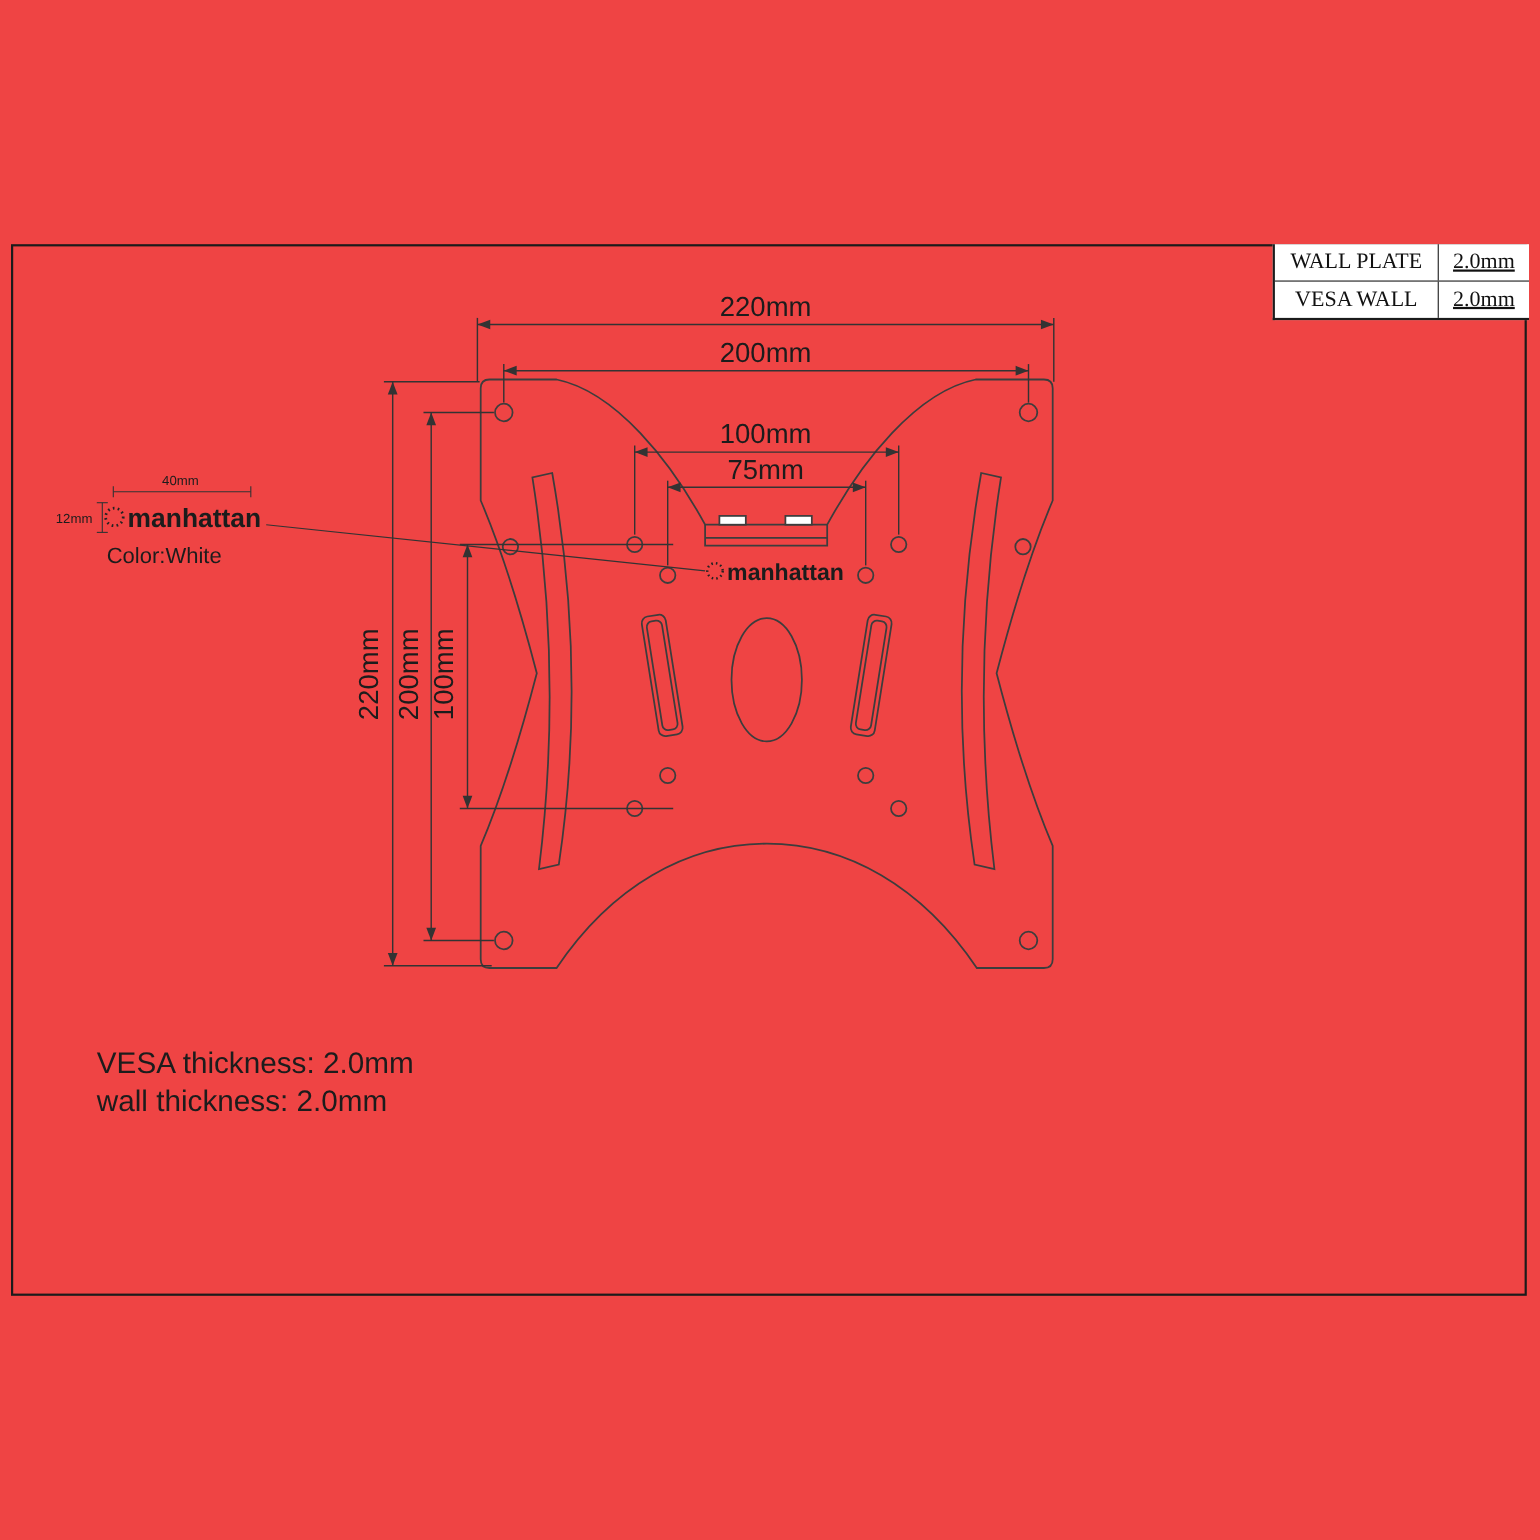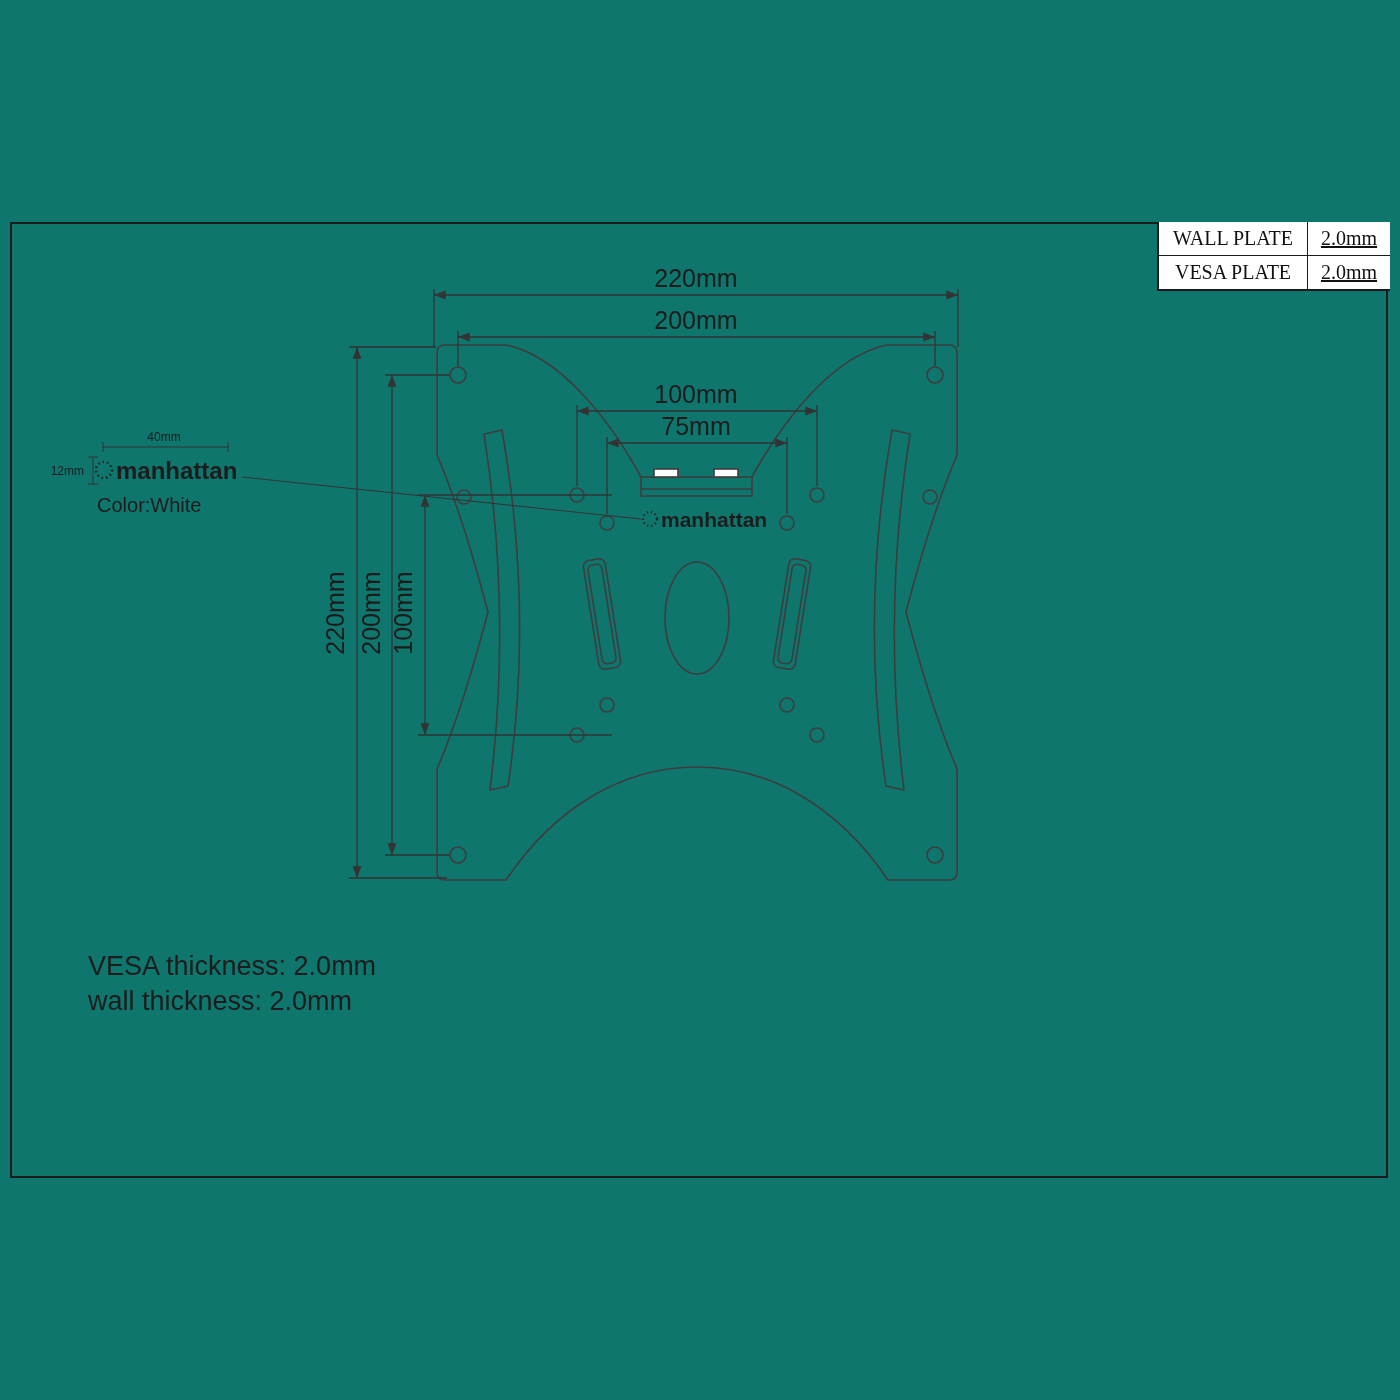--- a/index.html
+++ b/index.html
@@ -1,16 +1,16 @@
 <!DOCTYPE html>
 <html><head>
 <meta charset="utf-8">
 <style>
   html,body{margin:0;padding:0;background:#ffffff;}
-  .page{position:relative;width:1400px;height:1400px;background:#0f766e;font-family:"Liberation Sans",sans-serif;overflow:hidden;}
+  .page{position:relative;width:1400px;height:1400px;background:#ef4444;font-family:"Liberation Sans",sans-serif;overflow:hidden;}
   .frame{position:absolute;left:10px;top:222px;width:1378px;height:956px;border:2px solid #1b1b1b;box-sizing:border-box;}
   .spec-table{position:absolute;left:1157px;top:222px;width:233px;box-sizing:border-box;
               border-left:2px solid #1b1b1b;border-bottom:2px solid #1b1b1b;
               font-family:"Liberation Serif",serif;font-size:20px;color:#111;background:#fff;}
   .spec-row{display:flex;height:33px;}
   .spec-row + .spec-row{border-top:1.5px solid #1b1b1b;}
   .spec-label{width:148px;display:flex;align-items:center;justify-content:center;}
   .spec-value{flex:1;display:flex;align-items:center;justify-content:center;border-left:1.5px solid #1b1b1b;text-decoration:underline;}
   .drawing{position:absolute;left:0;top:0;}
   text{fill:#1c1c1c;font-family:"Liberation Sans",sans-serif;}
@@ -21,21 +21,21 @@
 <div class="page">
 
   <div class="frame"></div>
 
   <div class="spec-table">
     <div class="spec-row">
       <div class="spec-label">WALL PLATE</div>
       <div class="spec-value">2.0mm</div>
     </div>
     <div class="spec-row">
-      <div class="spec-label">VESA PLATE</div>
+      <div class="spec-label">VESA WALL</div>
       <div class="spec-value">2.0mm</div>
     </div>
   </div>
 
   <svg class="drawing" width="1400" height="1400" viewBox="0 0 1400 1400">
     <defs>
       <marker id="arr" viewBox="0 0 10 10" refX="9.5" refY="5" markerWidth="10" markerHeight="10" orient="auto-start-reverse">
         <path d="M0.5,1.6 L9.5,5 L0.5,8.4 Z" fill="#333"></path>
       </marker>
     </defs>

